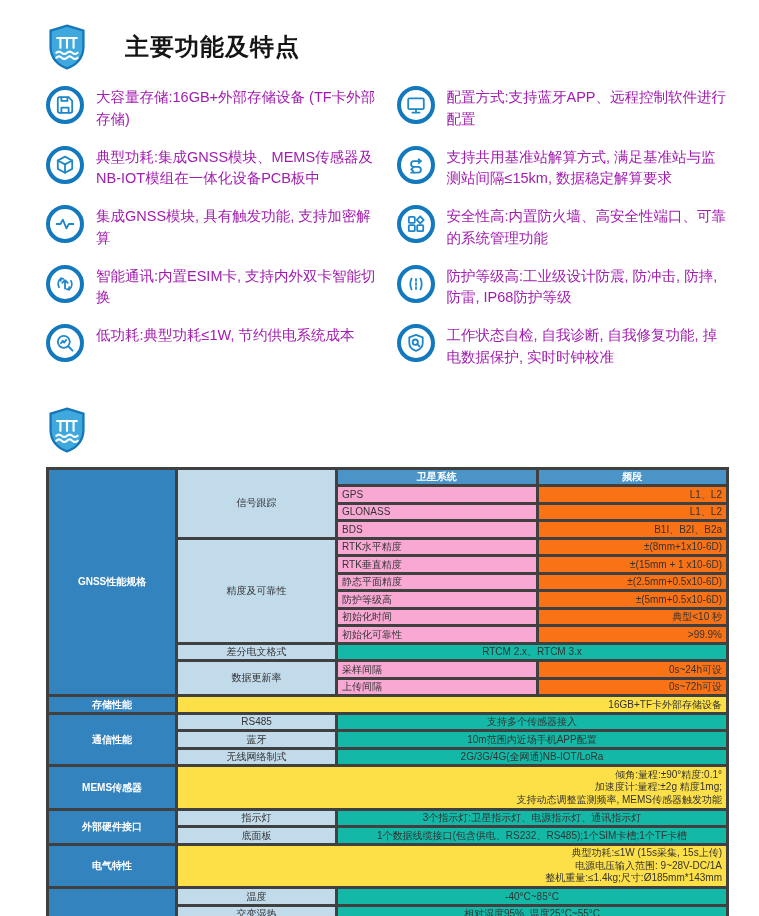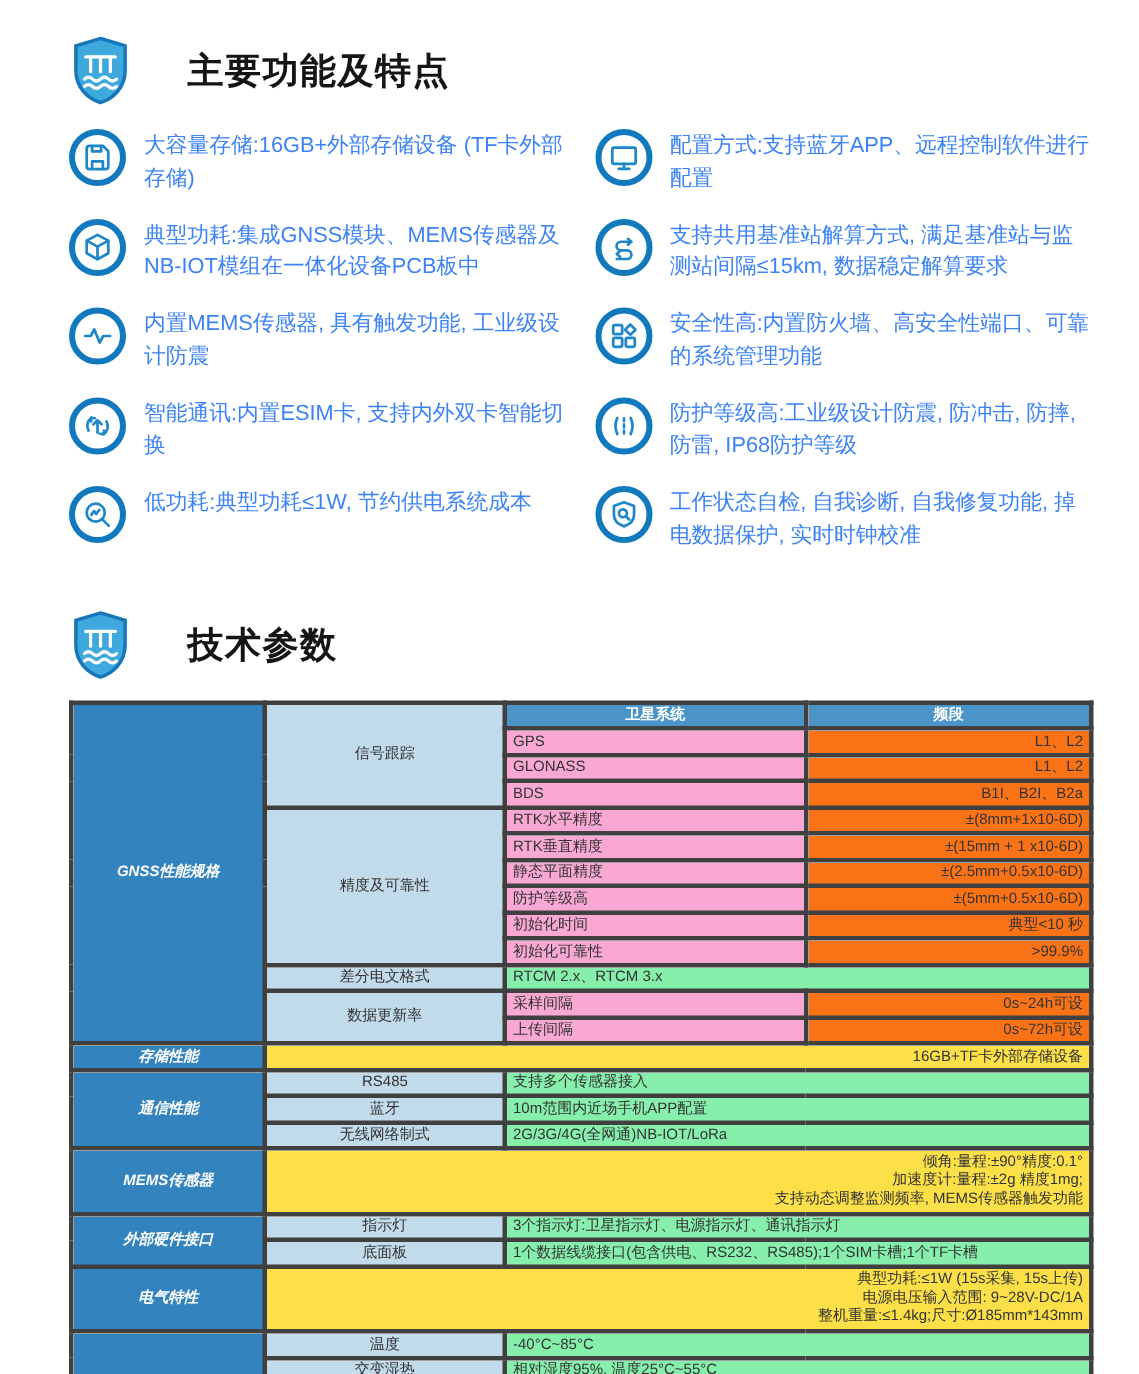--- a/index.html
+++ b/index.html
@@ -23,40 +23,40 @@
   
   .feat-grid { display:flex; gap:18px; }
   .feat-col { flex:1 1 0; display:flex; flex-direction:column; gap:15px; }
   .feat-item { display:flex; align-items:flex-start; gap:12px; }
   .feat-icon {
     width:38px; height:38px; flex:0 0 auto; border-radius:50%;
     border:4px solid #1279be; background:#fff;
     display:flex; align-items:center; justify-content:center;
   }
   .feat-icon svg { width:24px; height:24px; }
-  .feat-text { font-size:14.5px; line-height:1.5; color:#3b82f6; padding-top:1px; }
+  .feat-text { font-size:14.5px; line-height:1.5; color:#a21caf; padding-top:1px; }
 
   .specs-section { margin-top:38px; }
   .specs-section .sec-header { margin-bottom:14px; }
 
   
   table.specs {
     width:683px; border-collapse:collapse; table-layout:fixed;
     font-size:10px; line-height:1.15; color:#333;
   }
   table.specs td {
     border:3px solid #404040; padding:1.5px 4px; height:15px;
     overflow:hidden; white-space:nowrap;
   }
-  td.cat  { background:#3383bf; color:#fff; font-weight:bold; text-align:center;font-style:italic; }
+  td.cat  { background:#3383bf; color:#fff; font-weight:bold; text-align:center; }
   td.head { background:#4a94c8; color:#fff; font-weight:bold; text-align:center; }
   td.sub  { background:#c2dbeb; text-align:center; }
   td.param{ background:#f9a8d4; text-align:left; padding-left:18px; }
   td.value{ background:#f97316; text-align:right; padding-left:14px; }
-  td.wide { background:#86efac; text-align:left; padding-left:18px; }
+  td.wide { background:#14b8a6; text-align:center; padding-left:18px; }
   td.full { background:#fde047; text-align:right; white-space:normal; }
   td.full .ln { line-height:1.25; }
 </style>
 </head>
 <body>
 
 <div class="page">
 
   <div class="features-section">
     <div class="sec-header">
@@ -92,21 +92,21 @@
               </svg>
             </span>
             <p class="feat-text">典型功耗:集成GNSS模块、MEMS传感器及NB-IOT模组在一体化设备PCB板中</p>
           </div>
           <div class="feat-item">
             <span class="feat-icon">
               <svg viewBox="0 0 20 20" fill="none" stroke="#1d87c9" stroke-width="1.5" stroke-linecap="round" stroke-linejoin="round">
                 <path d="M3 10 H6.2 L8.2 6.4 L11.2 13.6 L13.2 10 H17"></path>
               </svg>
             </span>
-            <p class="feat-text">内置MEMS传感器, 具有触发功能, 工业级设计防震</p>
+            <p class="feat-text">集成GNSS模块, 具有触发功能, 支持加密解算</p>
           </div>
           <div class="feat-item">
             <span class="feat-icon">
               <svg viewBox="0 0 20 20" fill="none" stroke="#1d87c9" stroke-width="1.5" stroke-linecap="round" stroke-linejoin="round">
                 <path d="M10 13.8 V6.8 M10 6.8 l-2.3 2.3 M10 6.8 l2.3 2.3"></path>
                 <path d="M5 12.6 A5.6 5.6 0 0 1 6.6 5.4"></path>
                 <path d="M15 7.4 A5.6 5.6 0 0 1 13.4 14.6"></path>
                 <path d="M6.6 5.4 l-0.2 2 M6.6 5.4 l2 0.3"></path>
                 <path d="M13.4 14.6 l0.2 -2 M13.4 14.6 l-2 -0.3"></path>
               </svg>
@@ -184,21 +184,20 @@
     <div class="sec-header">
       <svg class="shield" viewBox="0 0 24 28">
         <path d="M12 1 L22 4 V14 C22 21 17 25.5 12 27 C7 25.5 2 21 2 14 V4 Z" fill="#3fa9de" stroke="#1576ba" stroke-width="1.4"></path>
         <g stroke="#ffffff" stroke-width="1.3" fill="none" stroke-linecap="round">
           <path d="M6 8.5 H18"></path>
           <path d="M8 8.5 V14.5 M12 8.5 V14.5 M16 8.5 V14.5"></path>
           <path d="M5.5 17.5 q1.6 -1.5 3.25 0 q1.6 1.5 3.25 0 q1.6 -1.5 3.25 0 q1.6 1.5 3.25 0"></path>
           <path d="M5.5 20.5 q1.6 -1.5 3.25 0 q1.6 1.5 3.25 0 q1.6 -1.5 3.25 0 q1.6 1.5 3.25 0"></path>
         </g>
       </svg>
-      <div class="sec-title">技术参数</div>
     </div>
 
     <table class="specs">
       <colgroup>
         <col style="width:19%">
           <col style="width:23.5%">
           <col style="width:29.5%">
           <col style="width:28%">
       </colgroup>
       <tbody id="specs-body">

